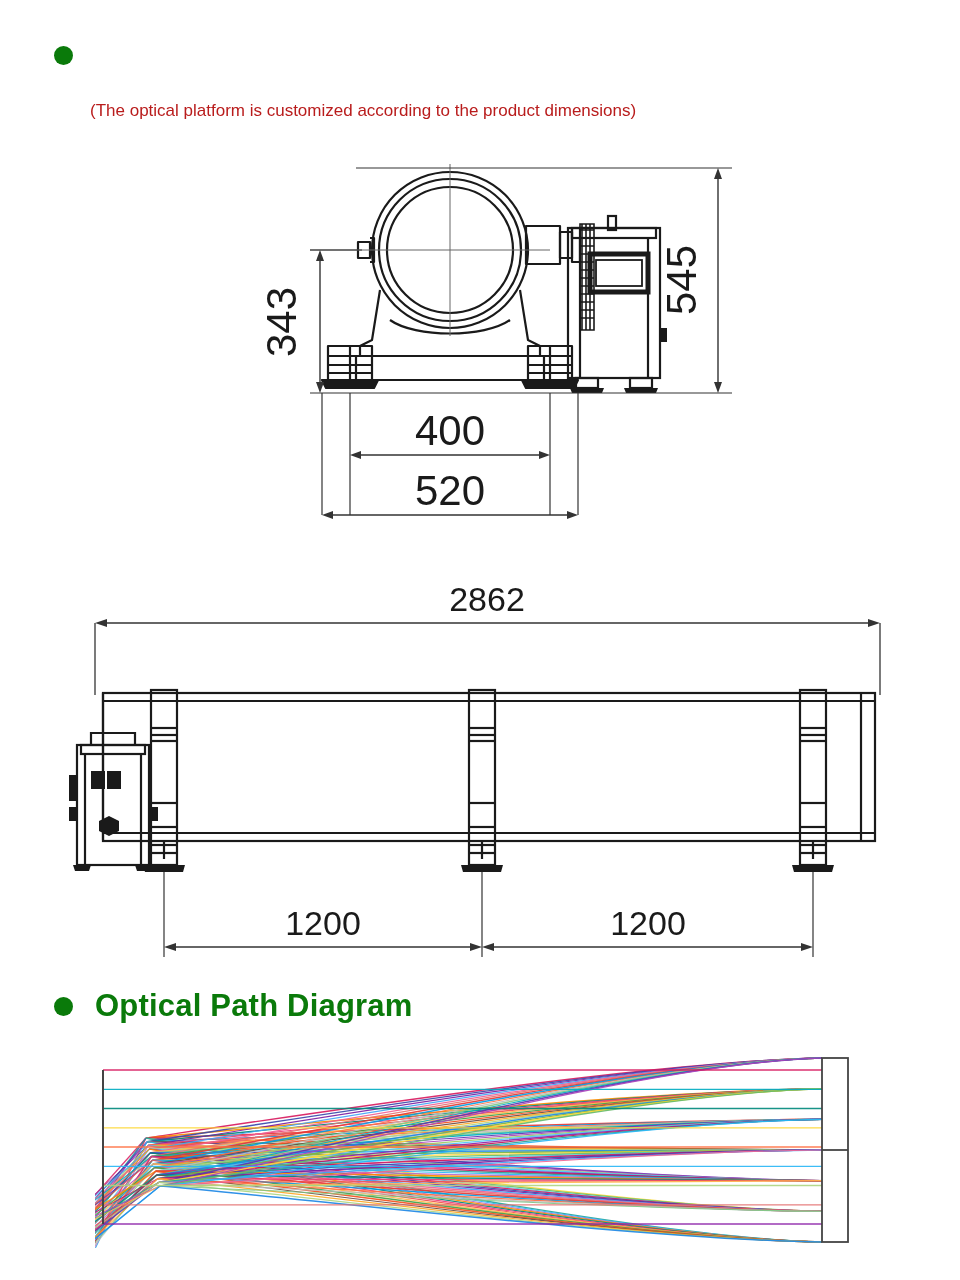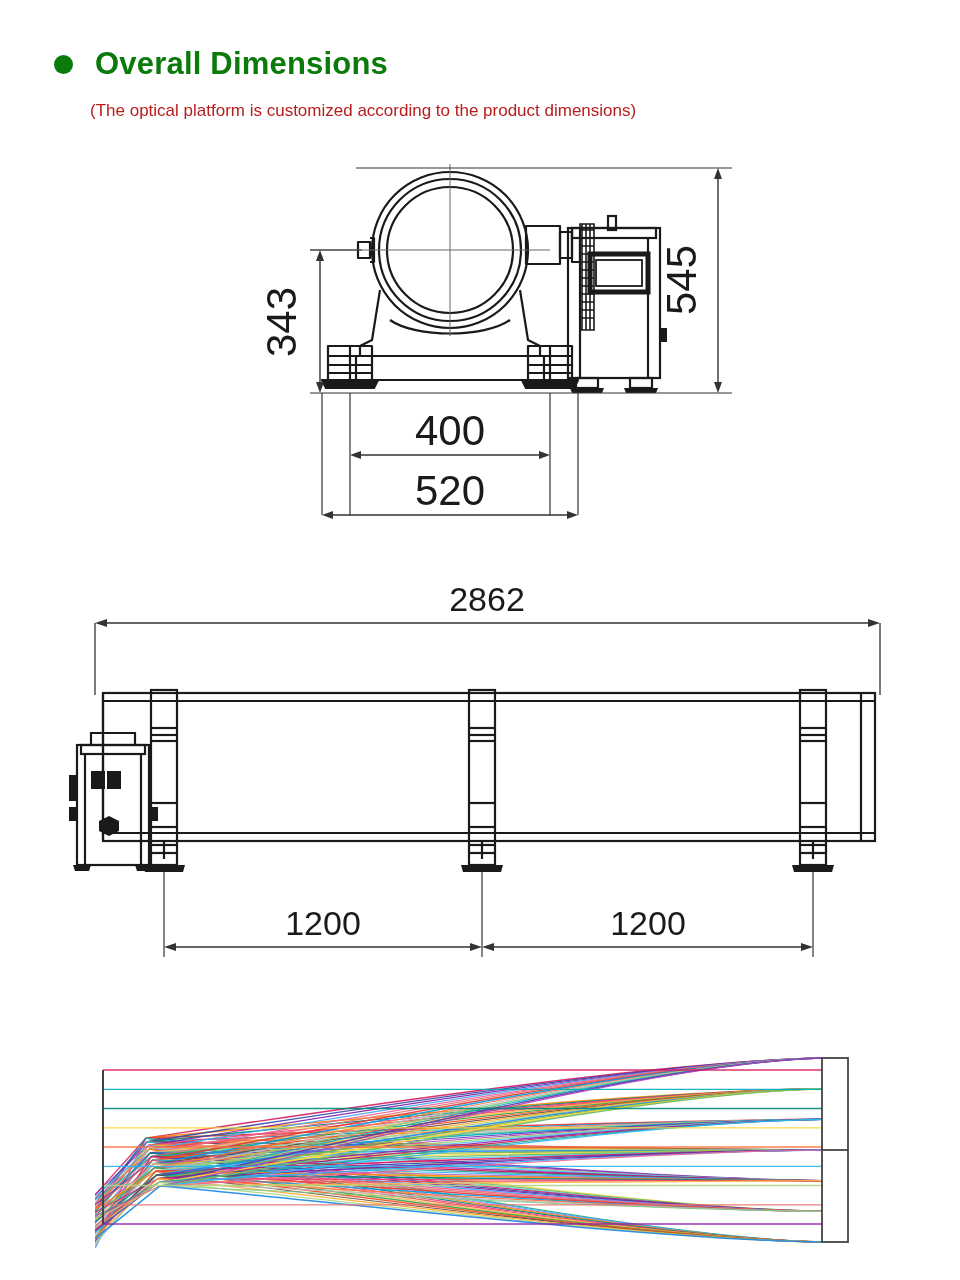--- a/index.html
+++ b/index.html
@@ -33,21 +33,20 @@
   
   .optical{position:absolute;left:95px;top:1050px;width:770px;height:200px;}
 </style>
 </head>
 <body>
 
 <div class="page">
 
   <div class="section-head" style="left:54px;top:46px;">
     <span class="bullet"></span>
-    <span class="head-text">Overall Dimensions</span>
   </div>
   <div class="sub-text" style="left:90px;top:101px;">(The optical platform is customized according to the product dimensions)</div>
 
   <div class="dwg" style="left:250px;top:160px;">
     <svg width="500" height="375" viewBox="0 0 500 375" xmlns="http://www.w3.org/2000/svg">
       <g fill="none" stroke="#1a1a1a" stroke-width="2.2" stroke-linejoin="round">
 
         <circle cx="200" cy="90" r="78"></circle>
         <circle cx="200" cy="90" r="71"></circle>
         <circle cx="200" cy="90" r="63"></circle>
@@ -255,20 +254,24 @@
 
       <g stroke="#333" stroke-width="1.3">
         <line x1="433" y1="372" x2="752" y2="372"></line>
       </g>
       <path d="M427 372 L439 368 L439 376 Z" fill="#333"></path>
       <path d="M758 372 L746 368 L746 376 Z" fill="#333"></path>
       <text x="593" y="360" font-family="'Liberation Sans',sans-serif" font-size="34" fill="#1a1a1a" text-anchor="middle">1200</text>
     </svg>
   </div>
 
+  <div class="section-head" style="left:54px;top:988px;">
+    <span class="bullet"></span>
+    <span class="head-text">Optical Path Diagram</span>
+  </div>
 
   <div class="optical">
     <svg id="ray-svg" width="770" height="200" viewBox="0 0 770 200" xmlns="http://www.w3.org/2000/svg">
       <g id="ray-group">
           <path d="M727 8.0 C547.0 11.2 143.0 74.4 51.0 88.0" fill="none" stroke="#d81b60" stroke-width="1.43" opacity="0.92"></path>
           <path d="M51.0 88.0 L-47.5 198.0" stroke="#d81b60" stroke-width="1.29" fill="none" opacity="0.85"></path>
           <path d="M727 38.7 C547.0 40.6 143.0 79.6 51.0 88.0" fill="none" stroke="#fb8c00" stroke-width="1.52" opacity="0.92"></path>
           <path d="M727 69.3 C547.0 70.1 143.0 84.8 51.0 88.0" fill="none" stroke="#e53935" stroke-width="1.55" opacity="0.92"></path>
           <path d="M51.0 88.0 L-2.7 198.0" stroke="#e53935" stroke-width="1.39" fill="none" opacity="0.85"></path>
           <path d="M727 100.0 C547.0 99.5 143.0 90.0 51.0 88.0" fill="none" stroke="#f4511e" stroke-width="1.15" opacity="0.92"></path>

